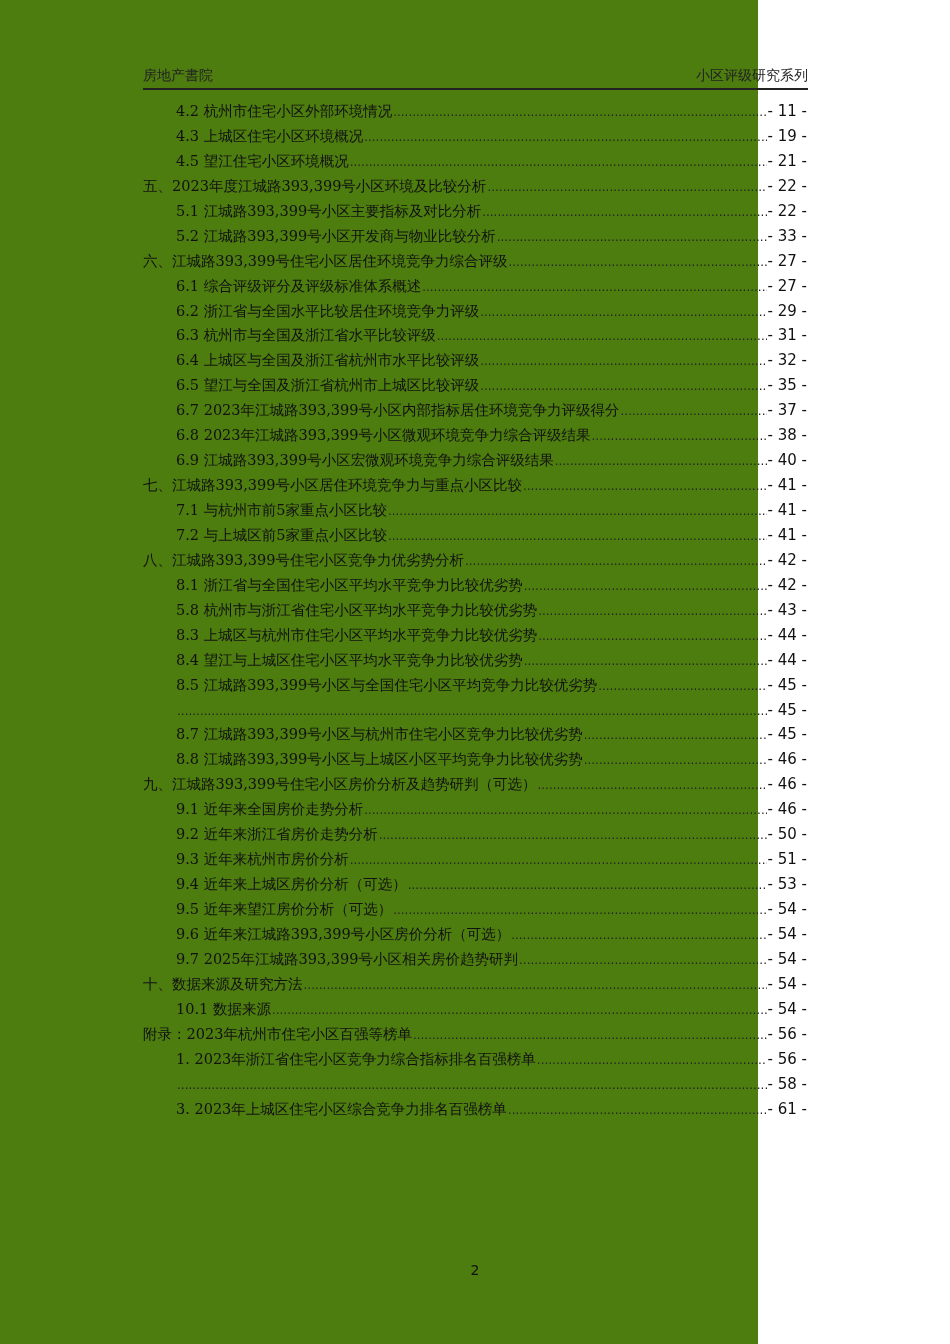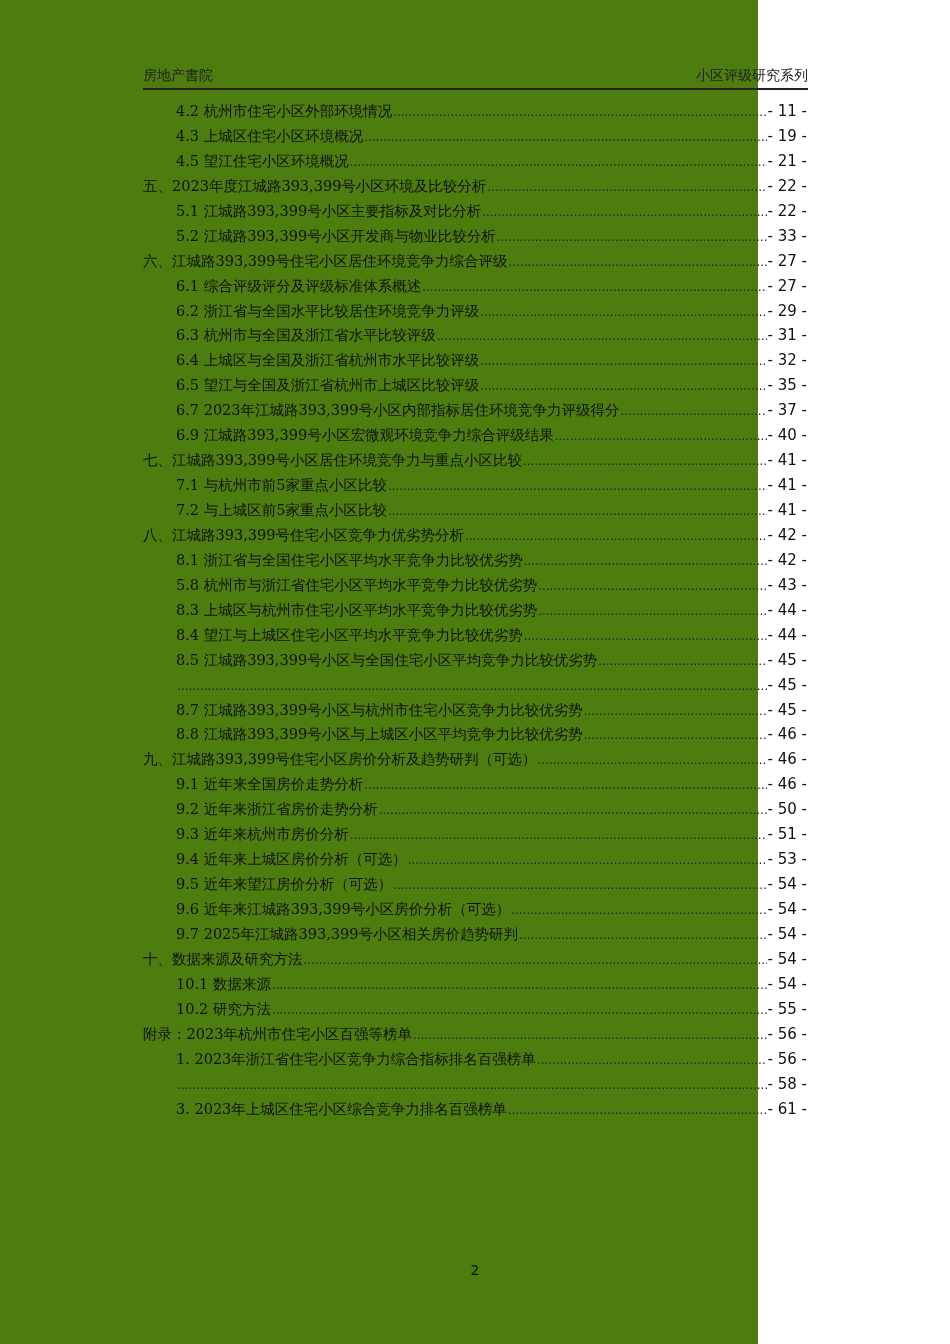--- a/index.html
+++ b/index.html
@@ -107,20 +107,25 @@
         <span class="title">6.5 望江与全国及浙江省杭州市上城区比较评级</span>
         <span class="leader"></span>
         <span class="page-num">- 35 -</span>
       </div>
       <div class="toc-row l2">
         <span class="title">6.7 2023年江城路393,399号小区内部指标居住环境竞争力评级得分</span>
         <span class="leader"></span>
         <span class="page-num">- 37 -</span>
       </div>
       <div class="toc-row l2">
+        <span class="title">6.8 2023年江城路393,399号小区微观环境竞争力综合评级结果</span>
+        <span class="leader"></span>
+        <span class="page-num">- 38 -</span>
+      </div>
+      <div class="toc-row l2">
         <span class="title">6.9 江城路393,399号小区宏微观环境竞争力综合评级结果</span>
         <span class="leader"></span>
         <span class="page-num">- 40 -</span>
       </div>
       <div class="toc-row l1">
         <span class="title">七、江城路393,399号小区居住环境竞争力与重点小区比较</span>
         <span class="leader"></span>
         <span class="page-num">- 41 -</span>
       </div>
       <div class="toc-row l2">
@@ -219,25 +224,20 @@
       </div>
       <div class="toc-row l1">
         <span class="title">十、数据来源及研究方法</span>
         <span class="leader"></span>
         <span class="page-num">- 54 -</span>
       </div>
       <div class="toc-row l2">
         <span class="title">10.1 数据来源</span>
         <span class="leader"></span>
         <span class="page-num">- 54 -</span>
-      </div>
-      <div class="toc-row l2">
-        <span class="title">10.2 研究方法</span>
-        <span class="leader"></span>
-        <span class="page-num">- 55 -</span>
       </div>
       <div class="toc-row l1">
         <span class="title">附录：2023年杭州市住宅小区百强等榜单</span>
         <span class="leader"></span>
         <span class="page-num">- 56 -</span>
       </div>
       <div class="toc-row l2">
         <span class="title">1. 2023年浙江省住宅小区竞争力综合指标排名百强榜单</span>
         <span class="leader"></span>
         <span class="page-num">- 56 -</span>

